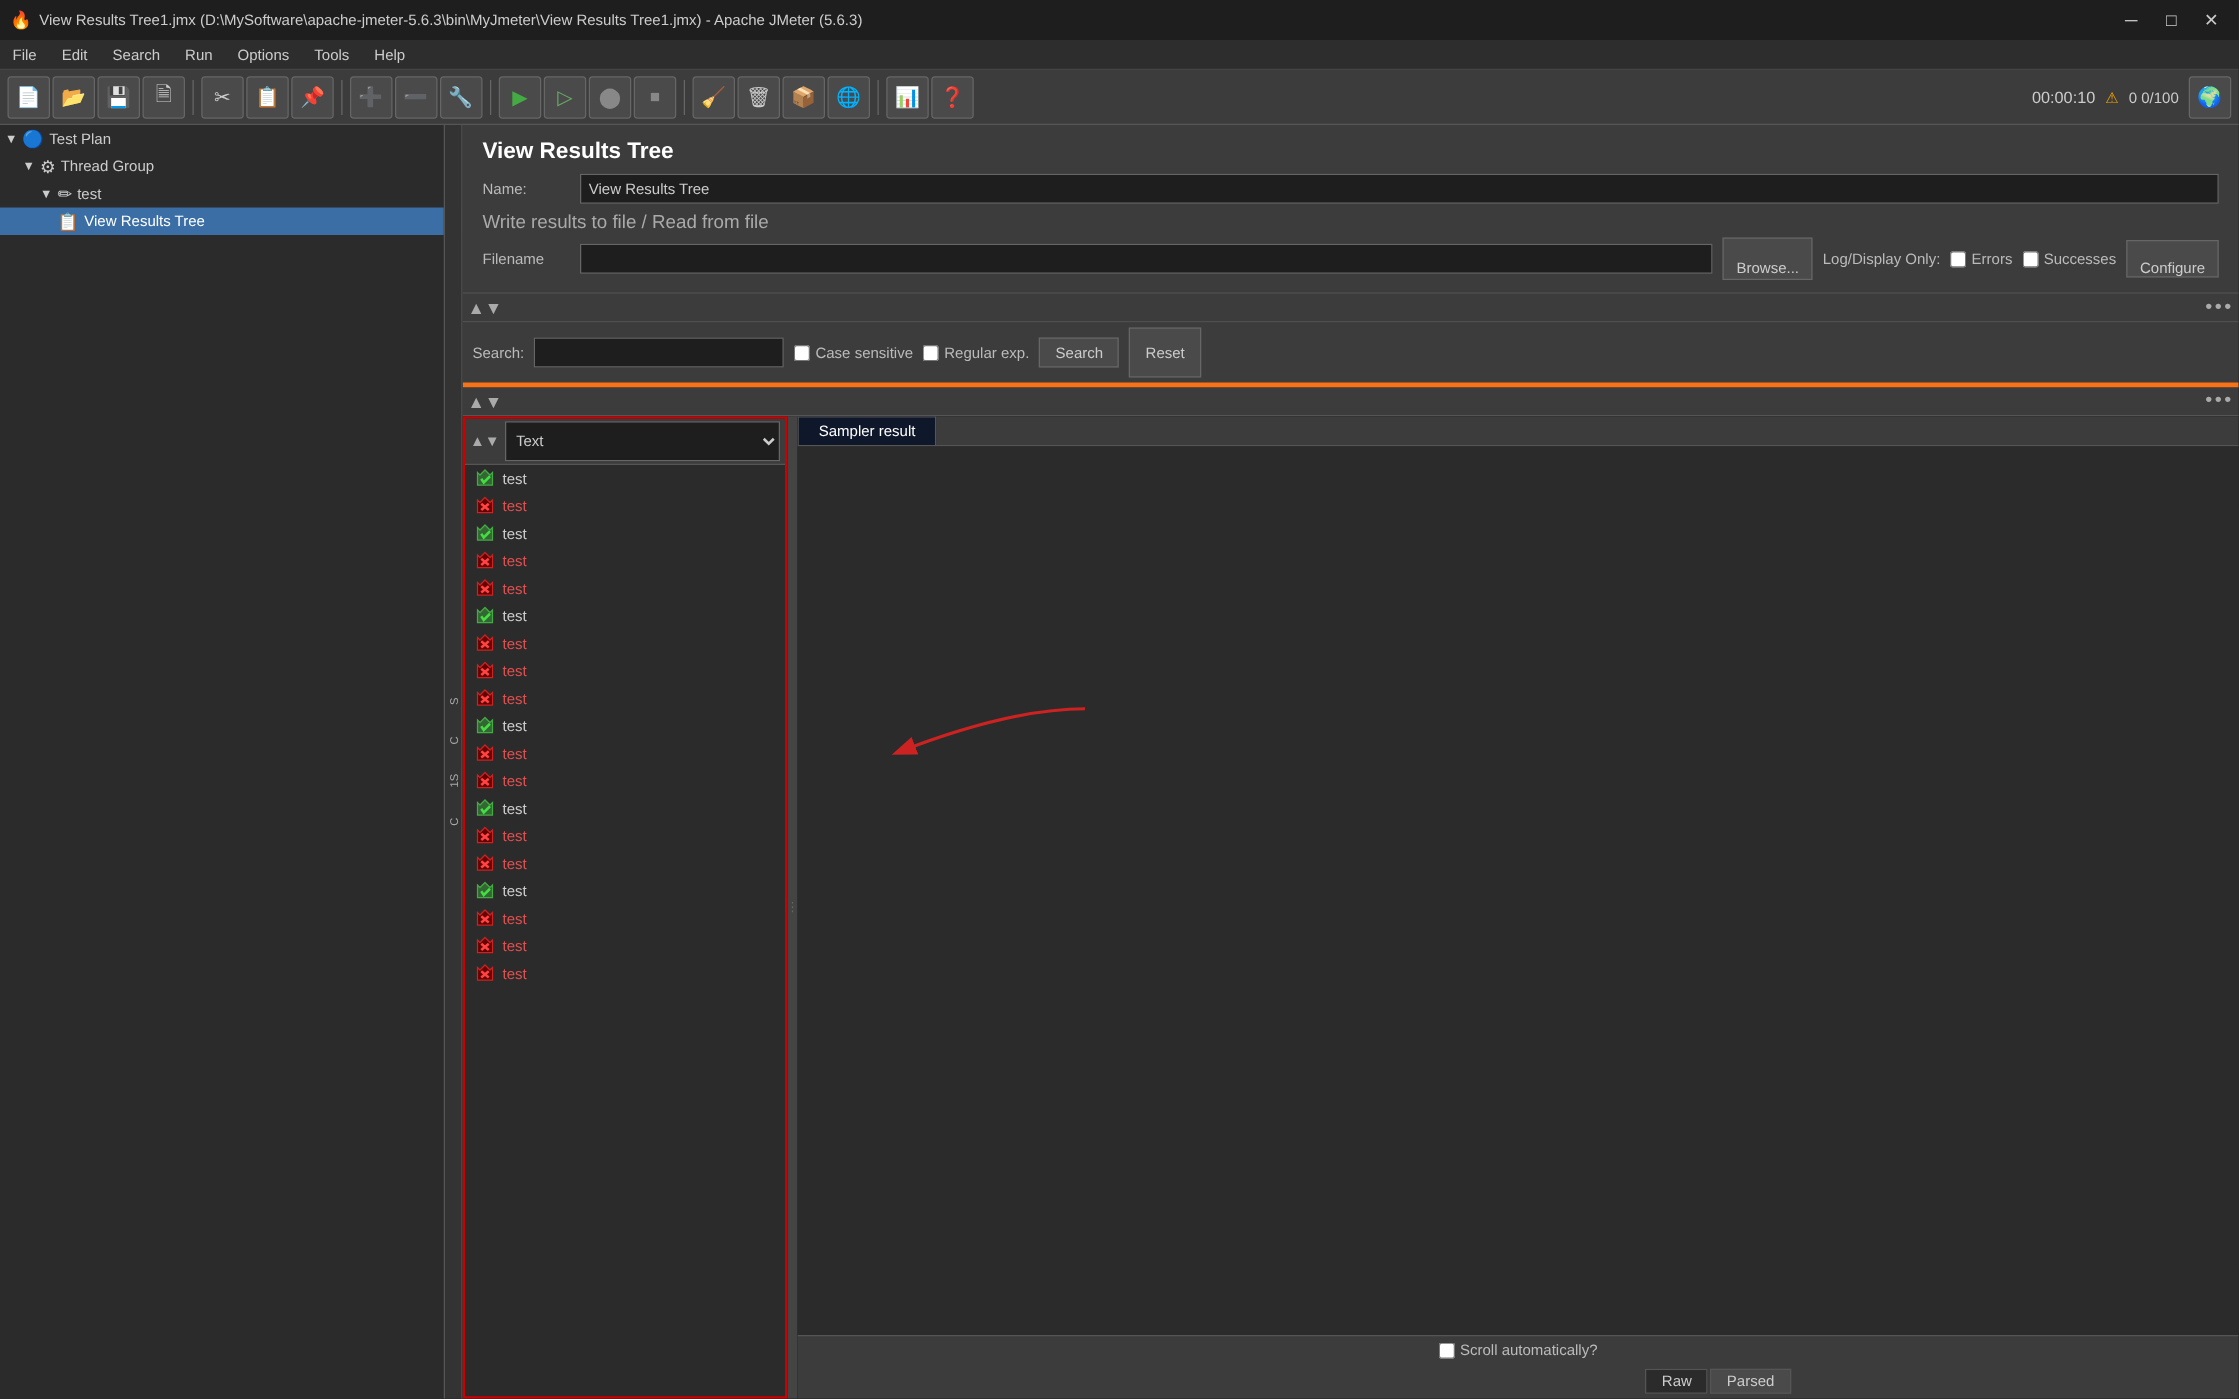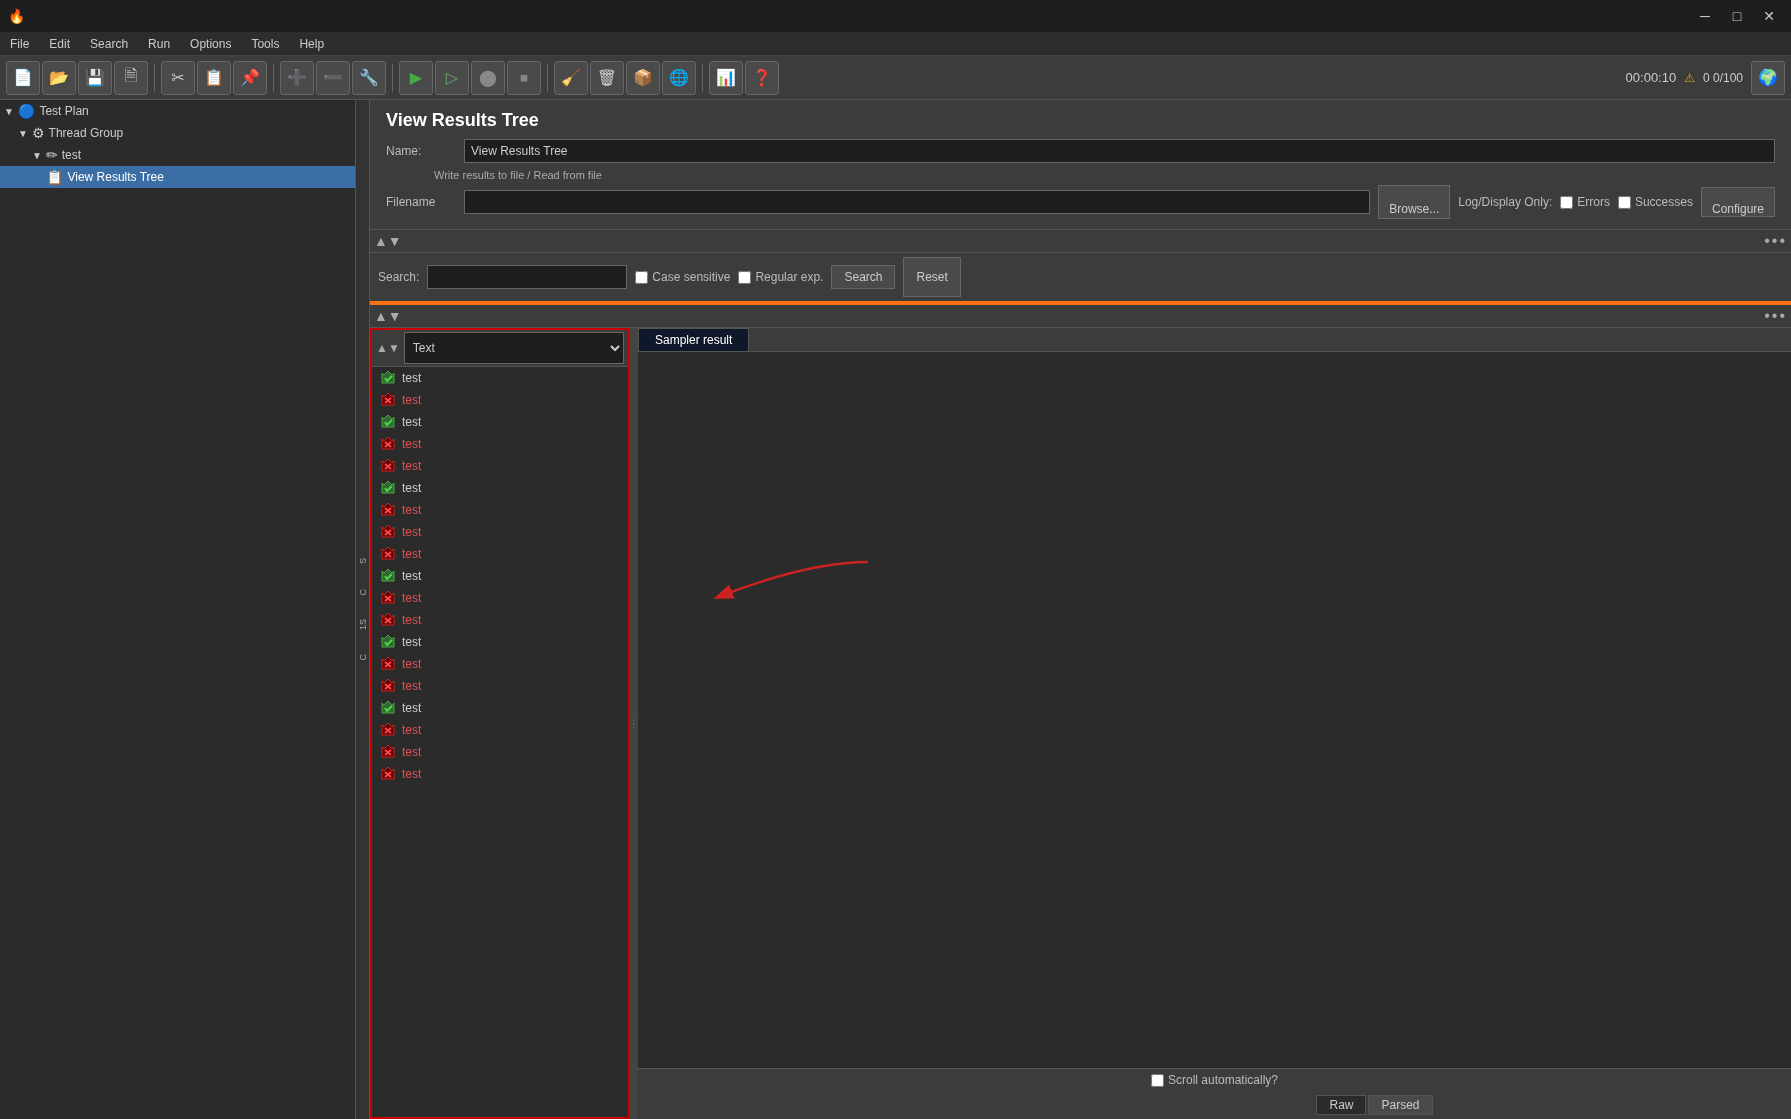--- a/index.html
+++ b/index.html
@@ -162,24 +162,23 @@
       border: 1px solid #666;
       color: #ccc;
       padding: 3px 6px;
       font-size: 12px;
       height: 24px;
     }
     .write-results-section {
       margin-top: 6px;
     }
     .write-results-title {
-      font-size: 11px;
+      font-size: 15px;
       color: #aaa;
       margin-bottom: 4px;
-      margin-left: 48px;
     }
     .file-row {
       display: flex;
       align-items: center;
       gap: 8px;
     }
     .file-input {
       flex: 1;
       background: #1e1e1e;
       border: 1px solid #666;
@@ -405,20 +404,21 @@
       height: 13px;
       cursor: pointer;
     }
   </style>
 </head>
 <body>
 
 <div class="title-bar">
   <div class="title-bar-left">
     <span class="title-bar-icon">🔥</span>
+    <span>View Results Tree1.jmx (D:\MySoftware\apache-jmeter-5.6.3\bin\MyJmeter\View Results Tree1.jmx) - Apache JMeter (5.6.3)</span>
   </div>
   <div class="title-bar-controls">
     <button class="title-bar-btn">─</button>
     <button class="title-bar-btn">□</button>
     <button class="title-bar-btn close">✕</button>
   </div>
 </div>
 
 <div class="menu-bar">
   <div class="menu-item">File</div>

